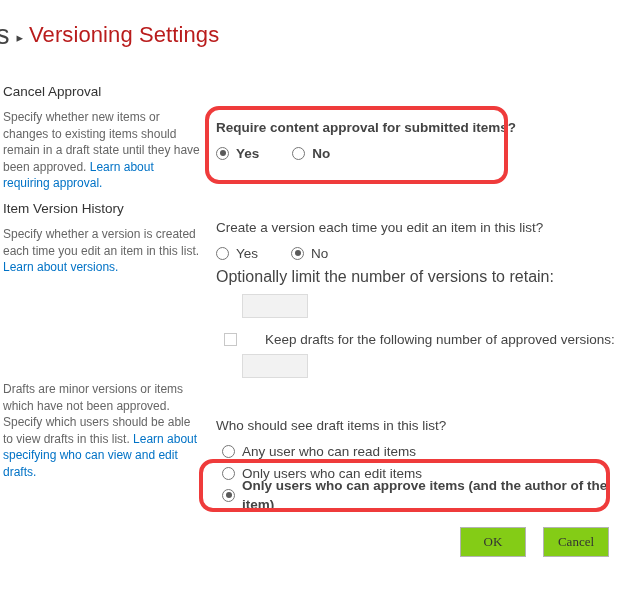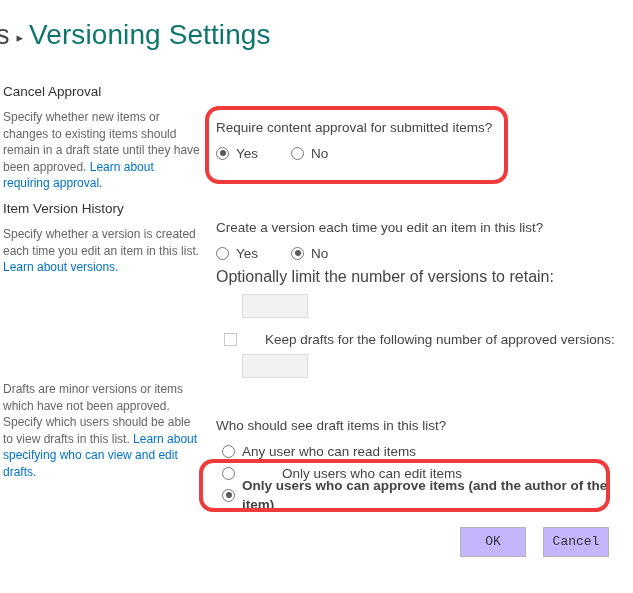--- a/index.html
+++ b/index.html
@@ -35,23 +35,23 @@
   }
   .crumb-sep {
     font-size: 13px;
     color: #444444;
     margin: 0 6px 0 7px;
     line-height: 1;
     position: relative;
     top: 2px;
   }
   .page-title {
-    font-size: 28px;
+    font-size: 22px;
     font-weight: 300;
-    color: #0f766e;
+    color: #b91c1c;
     line-height: 1;
     letter-spacing: 0.1px;
   }
 
   
   .section {
     position: absolute;
     left: 0;
     width: 633px;
   }
@@ -195,23 +195,23 @@
     width: 633px;
     display: flex;
     justify-content: flex-end;
     padding-right: 24px;
     box-sizing: border-box;
     gap: 17px;
   }
   .btn {
     width: 66px;
     height: 30px;
-    background: #c4b5fd;
+    background: #84cc16;
     border: 1px solid #b3b3b3;
-    font-family: Liberation Mono, monospace;
+    font-family: Liberation Serif, serif;
     font-size: 13px;
     color: #333333;
     cursor: pointer;
     line-height: 28px;
     text-align: center;
     padding: 0;
   }
 </style>
 </head>
 <body>
@@ -223,21 +223,21 @@
 </div>
 
 <div class="section" style="top:84px;">
   <div class="left-col">
     <div class="sec-heading">Cancel Approval</div>
     <div class="sec-desc">
       <span>Specify whether new items or changes to existing items should remain in a draft state until they have been approved.</span>
       <span class="link">Learn about requiring approval.</span>
     </div>
   </div>
-  <div class="right-col" style="top:34px;">
+  <div class="right-col" style="top:34px;font-weight:bold;">
     <div class="q-label">Require content approval for submitted items?</div>
     <div class="radio-row">
       <span class="radio-opt" style="margin-right:33px;">
         <span class="radio checked"></span>
         <span class="radio-label">Yes</span>
       </span>
       <span class="radio-opt">
         <span class="radio"></span>
         <span class="radio-label">No</span>
       </span>
@@ -285,21 +285,21 @@
       <span>Drafts are minor versions or items which have not been approved. Specify which users should be able to view drafts in this list.</span>
       <span class="link">Learn about specifying who can view and edit drafts.</span>
     </div>
   </div>
   <div class="right-col" style="top:35px;">
     <div class="q-label">Who should see draft items in this list?</div>
     <div class="radio-row" style="margin-left:6px;">
       <span class="radio"></span>
       <span class="radio-label">Any user who can read items</span>
     </div>
-    <div class="radio-row" style="margin-left:6px;gap:40px;">
+    <div class="radio-row" style="margin-left:6px;">
       <span class="radio"></span>
       <span class="radio-label">Only users who can edit items</span>
     </div>
     <div class="radio-row" style="margin-left:6px;font-weight:bold;">
       <span class="radio checked"></span>
       <span class="radio-label">Only users who can approve items (and the author of the item)</span>
     </div>
   </div>
 </div>
 

